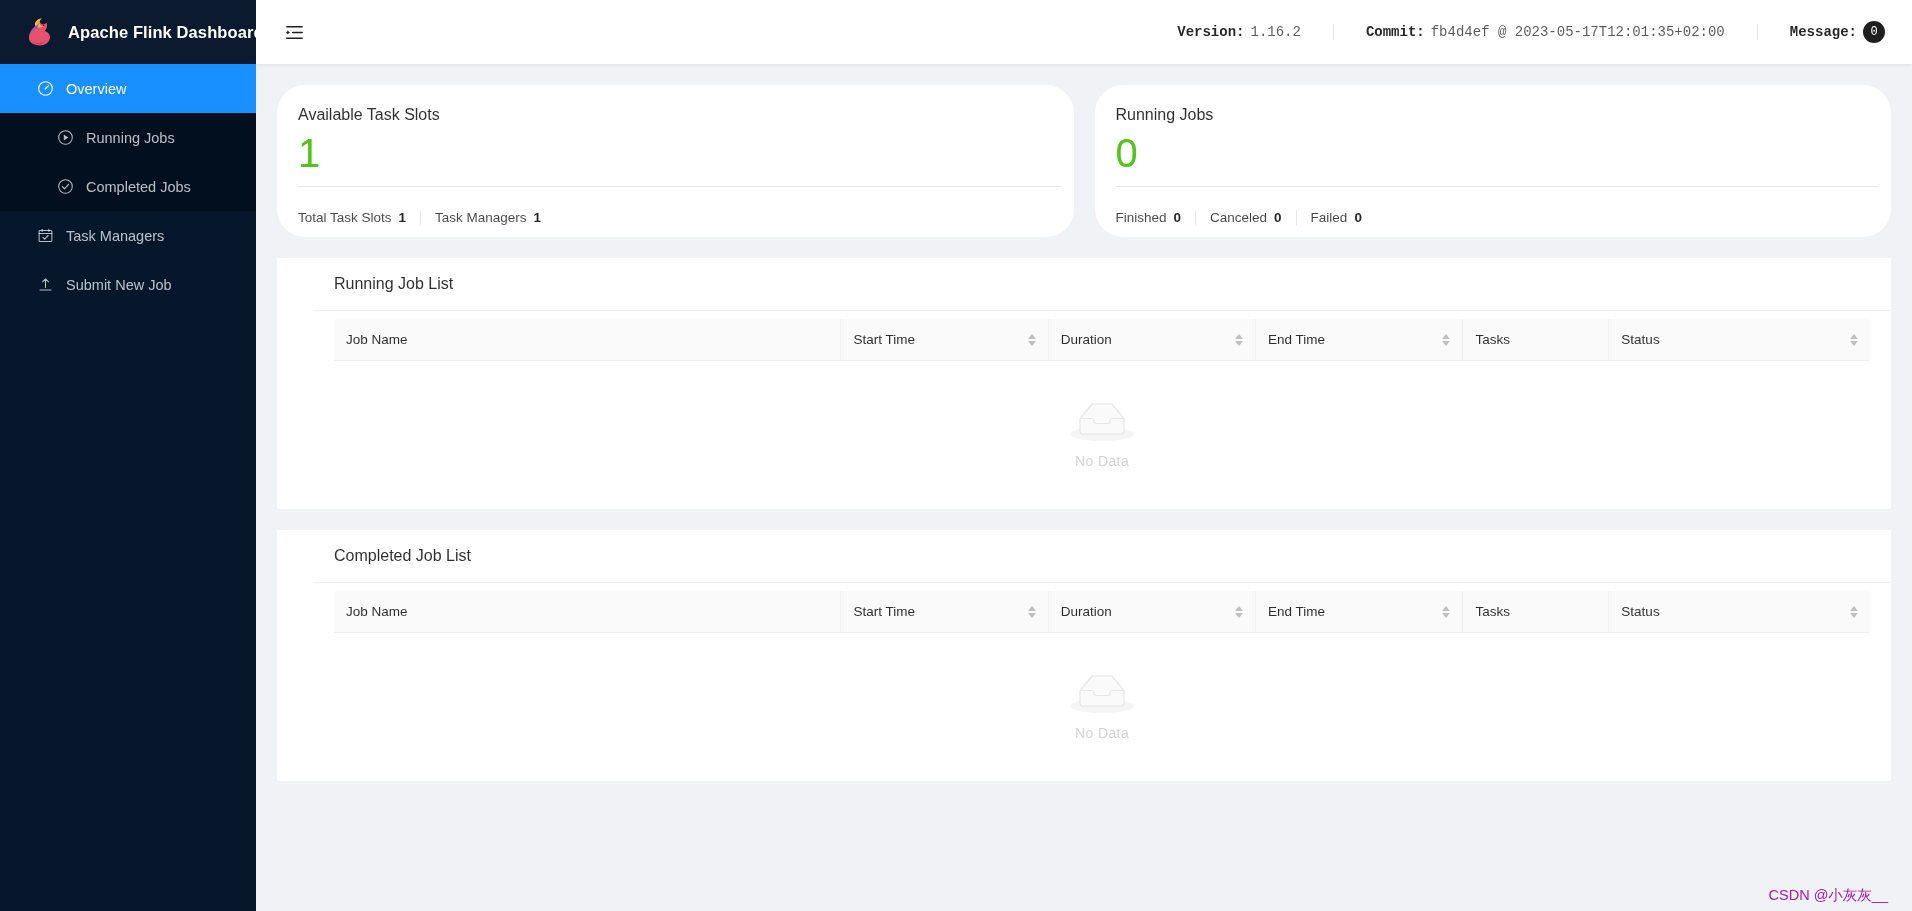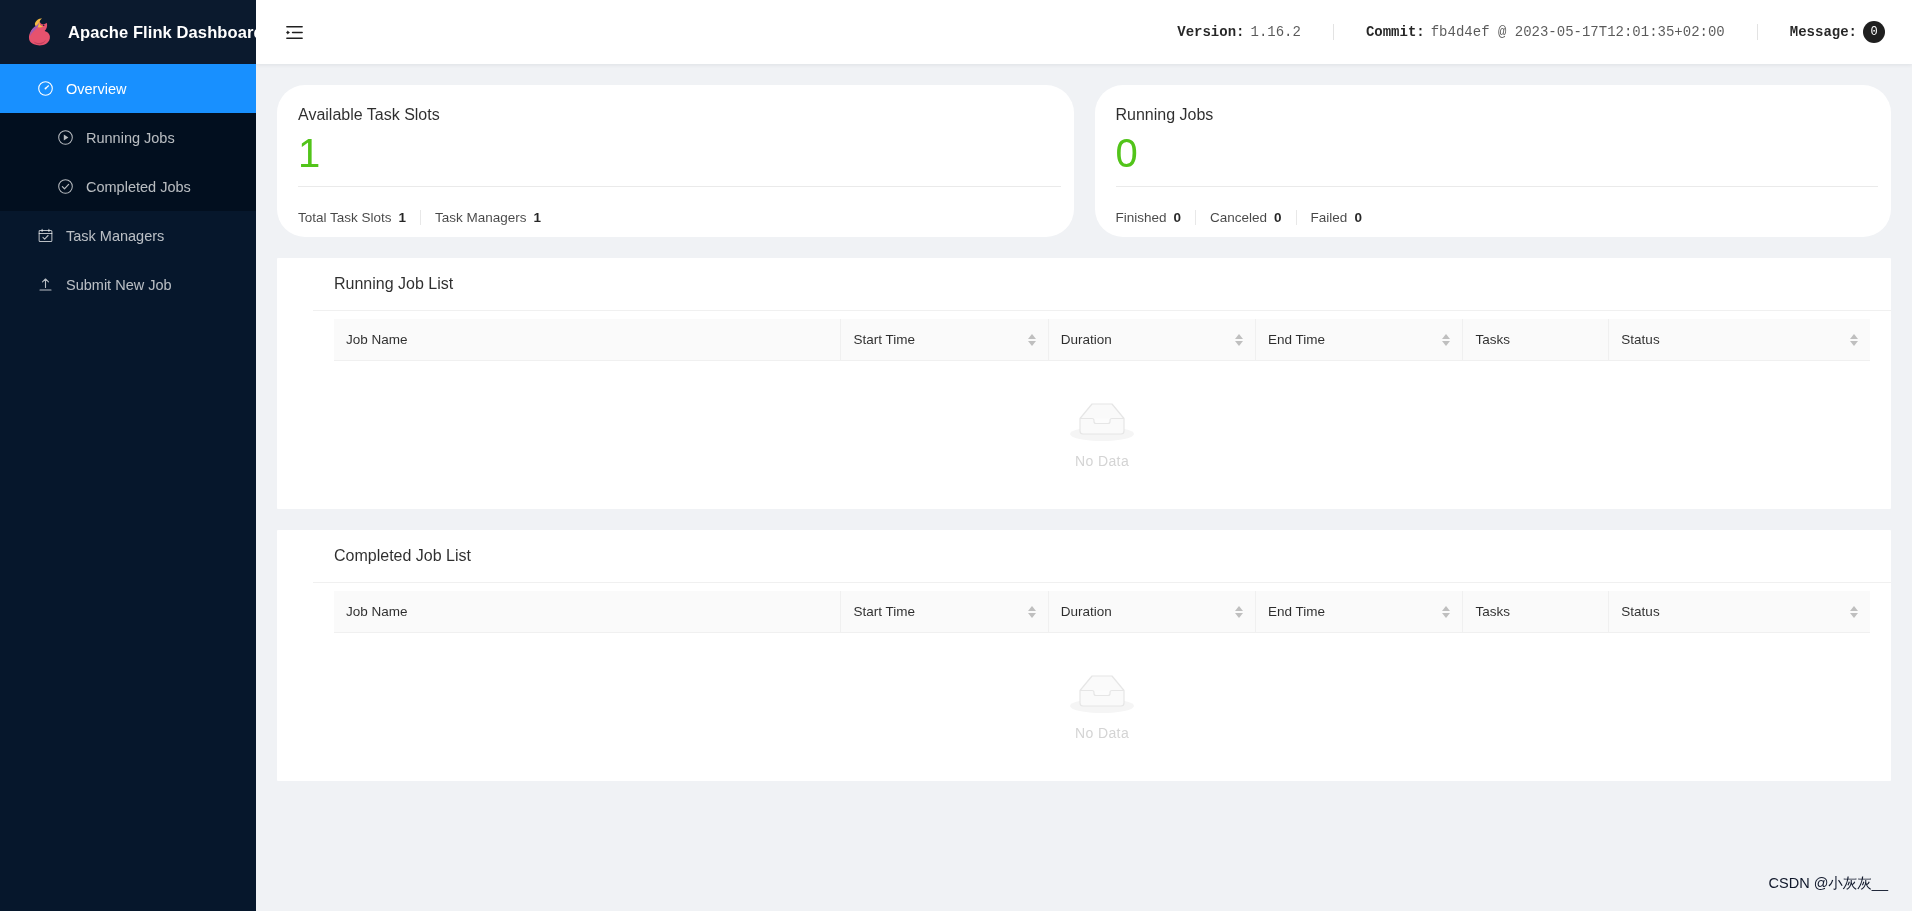--- a/index.html
+++ b/index.html
@@ -113,22 +113,22 @@
   }
   .sorter .up { border-bottom: 5px solid #bfbfbf; }
   .sorter .down { border-top: 5px solid #bfbfbf; }
   .empty-area {
     height: 148px; display: flex; flex-direction: column;
     align-items: center; justify-content: center; gap: 7px;
   }
   .empty-text { font-size: 14px; color: #d4d4d4; letter-spacing: .4px; }
 
   .watermark {
-    position: absolute; right: 24px; bottom: 18px;
-    font-size: 14.5px; color: #0f172a;
+    position: absolute; right: 24px; bottom: 6px;
+    font-size: 14.5px; color: #a21caf;
     font-family: "Liberation Sans", sans-serif; white-space: nowrap;
   }
 </style>
 </head>
 <body>
 
 <div class="app">
 
   <aside class="sidebar">
     <div class="brand">

